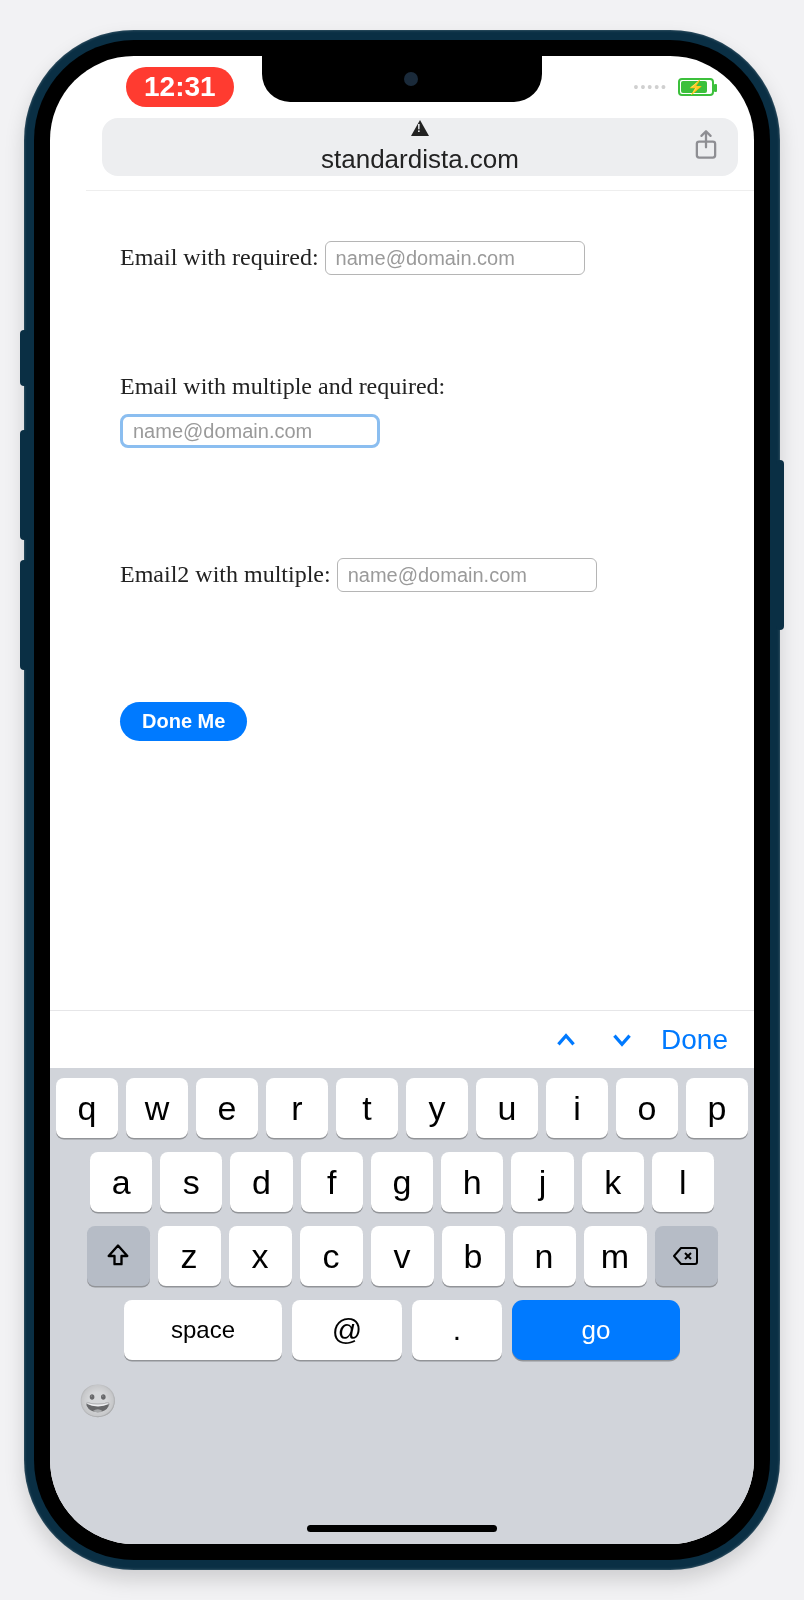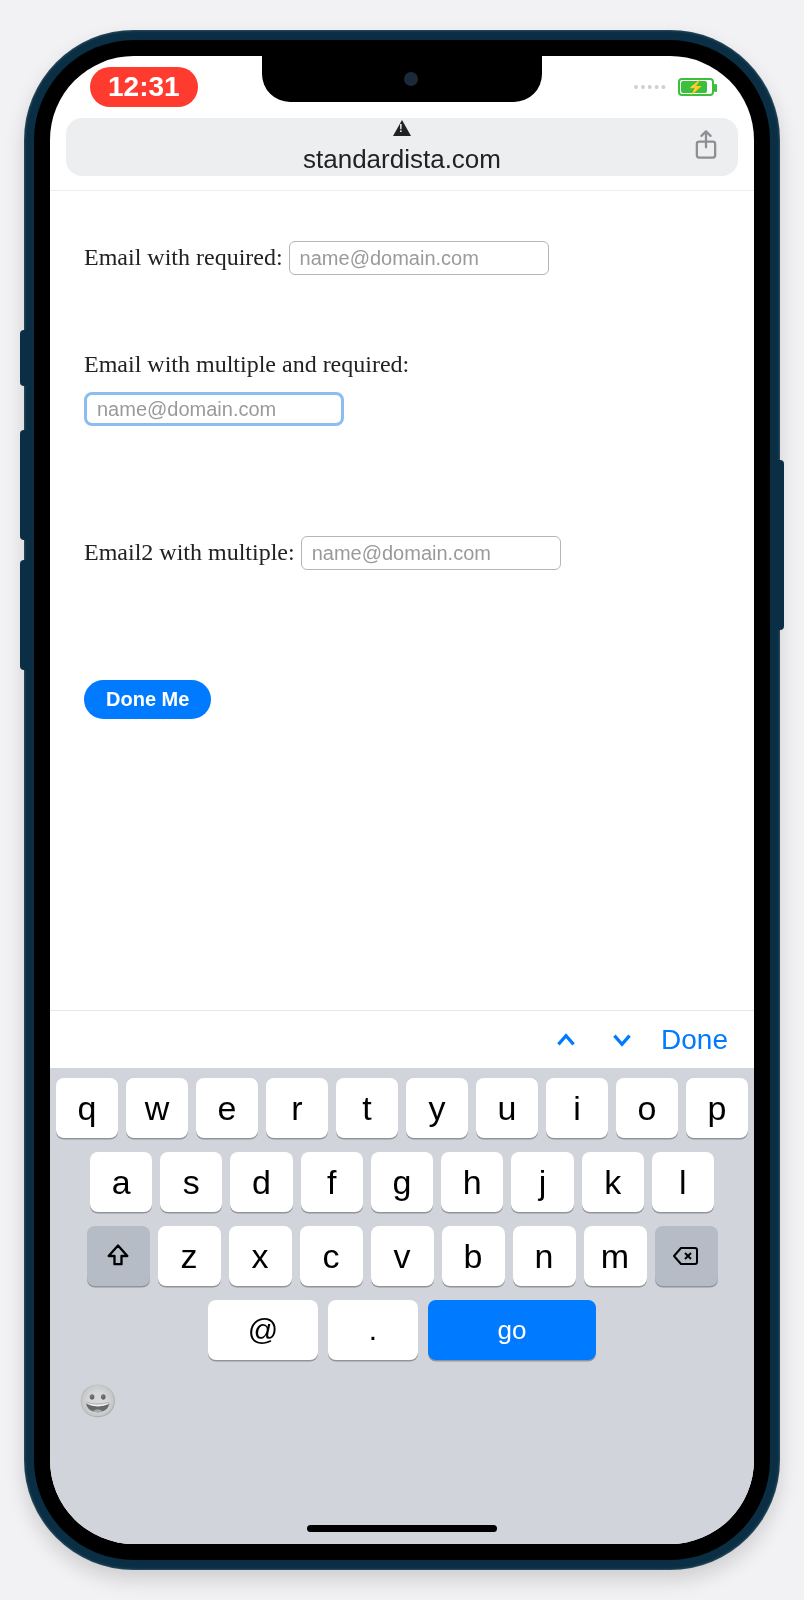--- a/index.html
+++ b/index.html
@@ -13,21 +13,21 @@
     background: #0a2f44;
     box-shadow: 0 10px 20px rgba(0,0,0,.15), inset 0 0 3px rgba(255,255,255,.3);
     padding: 10px;
   }
   .bezel {
     width: 100%; height: 100%; border-radius: 100px;
     background: #000; padding: 16px;
   }
   .screen {
     width: 100%; height: 100%; border-radius: 84px;
-    background: #fff; position: relative; overflow: hidden;
+    background: #fff; position: relative; overflow: hidden; padding-left: 36px;
   }
   .side-btn { position: absolute; background: #0a2f44; border-radius: 4px; }
   .sb1 { left: -4px; top: 300px; width: 8px; height: 56px; }
   .sb2 { left: -4px; top: 400px; width: 8px; height: 110px; }
   .sb3 { left: -4px; top: 530px; width: 8px; height: 110px; }
   .sb4 { right: -4px; top: 430px; width: 8px; height: 170px; }
 
   
   .notch { position: absolute; top: 0; left: 50%; transform: translateX(-50%); width: 280px; height: 46px; background: #000; border-radius: 0 0 28px 28px; display:flex; align-items:center; justify-content:center; }
   .cam { width: 14px; height: 14px; border-radius: 50%; background: #1a2a3a; margin-left: 18px; }
@@ -50,21 +50,21 @@
   .urlbar { background: #edeef0; border-radius: 16px; height: 58px; display:flex; align-items:center; justify-content:center; position:relative; }
   .url-text { font-size: 26px; color: #222; display:flex; align-items:center; gap: 8px; flex-direction: column;}
   .warn-icon { width: 0; height: 0; border-left: 9px solid transparent; border-right: 9px solid transparent; border-bottom: 16px solid #222; position: relative; }
   .warn-icon::after { content:"!"; position:absolute; left:-3px; top:2px; font-size:11px; color:#edeef0; font-weight:700;}
   .share-icon { position:absolute; right: 18px; top: 50%; transform: translateY(-50%); color:#8e8e93; }
   .share-icon svg { width: 28px; height: 32px; }
 
   
   .page { padding: 50px 34px 20px; font-family: Georgia, "Times New Roman", serif; font-size: 24px; color:#222; }
   .fld { margin-bottom: 110px; }
-  .fld.tight { margin-bottom: 76px; }
+  .fld.tight { margin-bottom: 98px; }
   .fld label { display:inline; }
   .fld input.em {
     font-family: -apple-system, Arial, sans-serif;
     font-size: 20px; color: #333;
     border: 1px solid #b5b5b5; border-radius: 6px;
     padding: 5px 10px; width: 260px; height: 34px; background:#fff;
   }
   .fld input.em::placeholder { color: #9a9a9a; }
   .fld input.em.focused { border: 3px solid #8bbef0; outline: none; border-radius: 8px;}
   .fld .block { display:block; margin-top: 14px; }
@@ -88,21 +88,21 @@
   .krow.r2 { padding: 0 34px; }
   .krow.r2 .key { flex:1; }
   .krow.r3 .key { width: 63px; }
   .key.fn { background:#b6bcc6; width: 84px; }
   .key.fn svg { width: 28px; height: 28px; stroke:#000; stroke-width:2; fill:none; }
   .krow.r4 { gap: 10px; }
   .key.k123 { background:#b6bcc6; width: 132px; font-size: 26px;}
   .key.space { width: 158px; font-size: 24px; }
   .key.at { width: 110px; font-size: 30px; }
   .key.dot { width: 90px; font-size: 30px; }
-  .key.go { background:#007aff; color:#fff; width: 168px; font-size: 26px; }
+  .key.go { background:#007aff; color:#fff; width: 168px; font-size: 26px; border-radius: 11px; }
   .emoji-row { height: 54px; display:flex; align-items:center; padding-left: 22px; }
   .emoji-row .face { font-size: 32px; color:#555; filter: grayscale(1) opacity(.65); }
 </style>
 </head>
 <body>
 
 <div class="stage">
   <div class="phone">
     <div class="side-btn sb1"></div>
     <div class="side-btn sb2"></div>
@@ -210,20 +210,21 @@
             <div class="key">n</div>
             <div class="key">m</div>
             <div class="key fn">
                 <svg viewBox="0 0 28 24">
                   <path d="M9 4h14a2 2 0 0 1 2 2v12a2 2 0 0 1-2 2H9l-7-8 7-8z" stroke="#000" stroke-width="2" fill="none" stroke-linejoin="round"></path>
                   <path d="M13 9l6 6M19 9l-6 6" stroke="#000" stroke-width="2"></path>
                 </svg>
               </div>
           </div>
           <div class="krow r4">
+            <div class="key space">space</div>
             <div class="key at">@</div>
             <div class="key dot">.</div>
             <div class="key go">go</div>
           </div>
           <div class="emoji-row">
             <span class="face">😀</span>
           </div>
         </div>
 
         <div class="home-indicator"></div>

